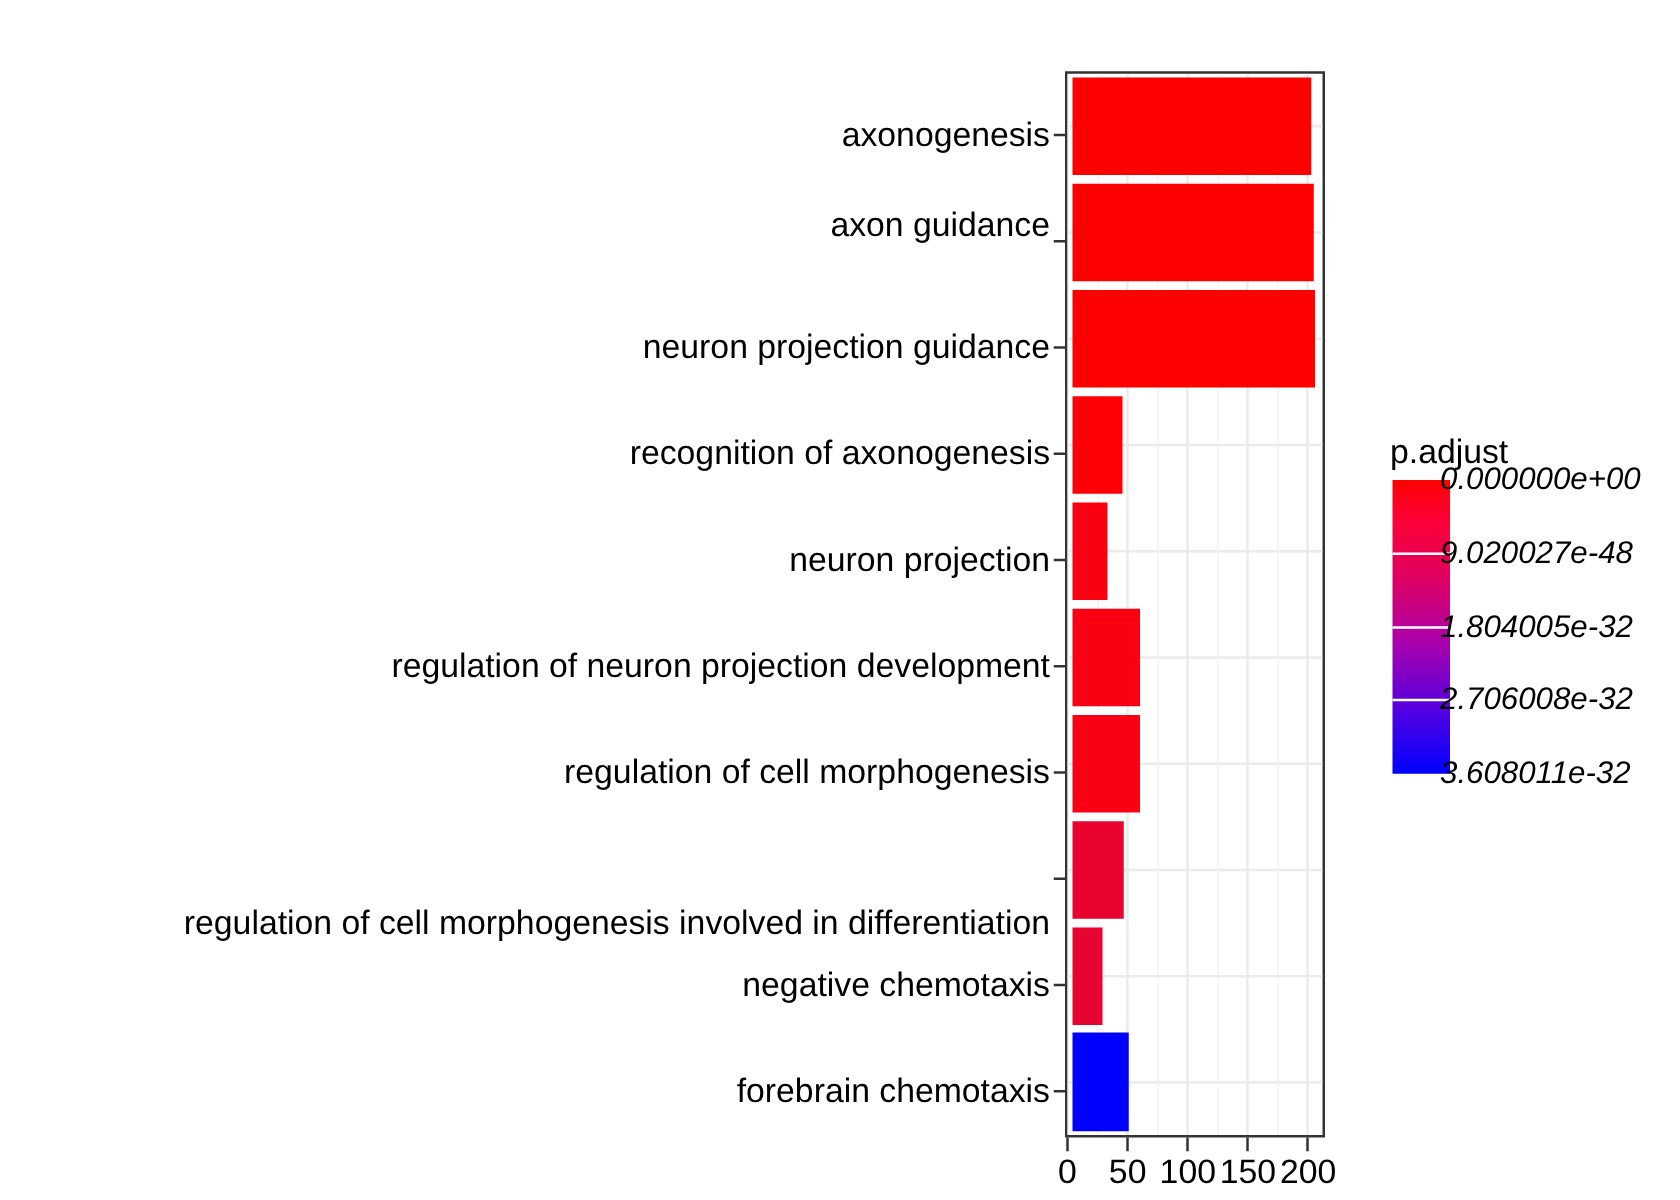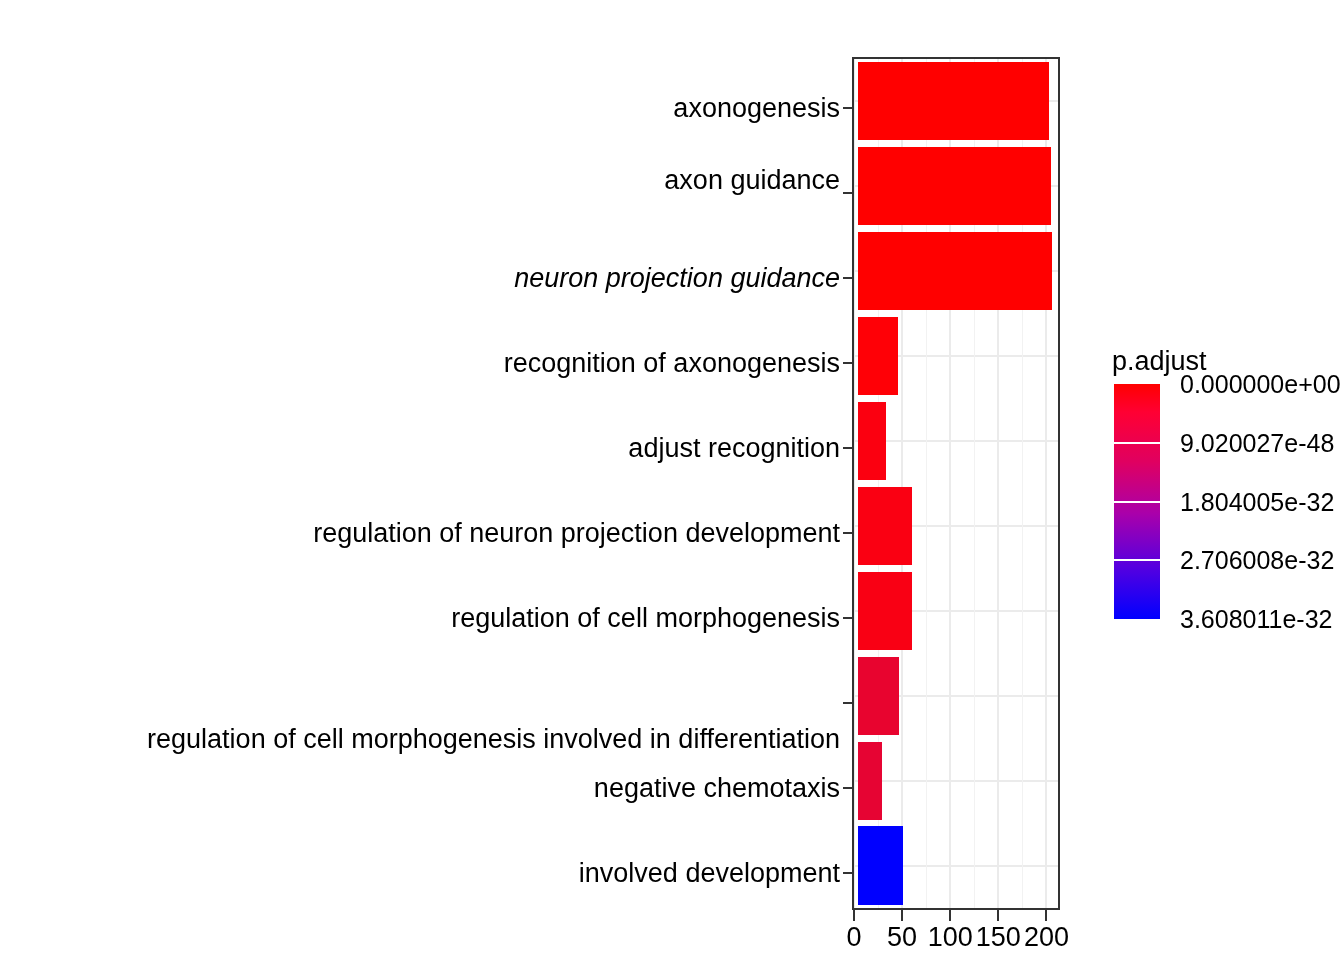--- a/index.html
+++ b/index.html
@@ -143,52 +143,53 @@
   }
   .legend-key-tick {
     position: absolute;
     left: 4px;
     width: 46px;
     height: 2px;
     background: #ffffff;
   }
   .legend-label {
     position: absolute;
-    left: 70px;
+    left: 42px;
     font-size: 25px;
     line-height: 25px;
     white-space: nowrap;
     transform: translateY(-50%);
+    font-style: italic;
   }
 </style>
 </head>
 <body>
 
 <div id="chart-root">
 
   <div class="ylabels">
       <div class="ylabel" style="top: 44.45px;">axonogenesis</div>
       <div class="ytick" style="top: 44.45px;"></div>
       <div class="ylabel" style="top: 116px;">axon guidance</div>
       <div class="ytick" style="top: 129.35px;"></div>
-      <div class="ylabel" style="top: 214.25px; font-style: italic;">neuron projection guidance</div>
+      <div class="ylabel" style="top: 214.25px;">neuron projection guidance</div>
       <div class="ytick" style="top: 214.25px;"></div>
       <div class="ylabel" style="top: 299.15px;">recognition of axonogenesis</div>
       <div class="ytick" style="top: 299.15px;"></div>
-      <div class="ylabel" style="top: 384.05px;">adjust recognition</div>
+      <div class="ylabel" style="top: 384.05px;">neuron projection</div>
       <div class="ytick" style="top: 384.05px;"></div>
       <div class="ylabel" style="top: 468.95px;">regulation of neuron projection development</div>
       <div class="ytick" style="top: 468.95px;"></div>
       <div class="ylabel" style="top: 553.85px;">regulation of cell morphogenesis</div>
       <div class="ytick" style="top: 553.85px;"></div>
       <div class="ylabel" style="top: 638.75px; margin-top: 36px;">regulation of cell morphogenesis involved in differentiation</div>
       <div class="ytick" style="top: 638.75px;"></div>
       <div class="ylabel" style="top: 723.65px;">negative chemotaxis</div>
       <div class="ytick" style="top: 723.65px;"></div>
-      <div class="ylabel" style="top: 808.55px;">involved development</div>
+      <div class="ylabel" style="top: 808.55px;">forebrain chemotaxis</div>
       <div class="ytick" style="top: 808.55px;"></div>
     </div>
 
   <div id="panel">
       <div class="hgrid" style="top: 41.45px;"></div>
       <div class="hgrid" style="top: 126.35px;"></div>
       <div class="hgrid" style="top: 211.25px;"></div>
       <div class="hgrid" style="top: 296.15px;"></div>
       <div class="hgrid" style="top: 381.05px;"></div>
       <div class="hgrid" style="top: 465.95px;"></div>

